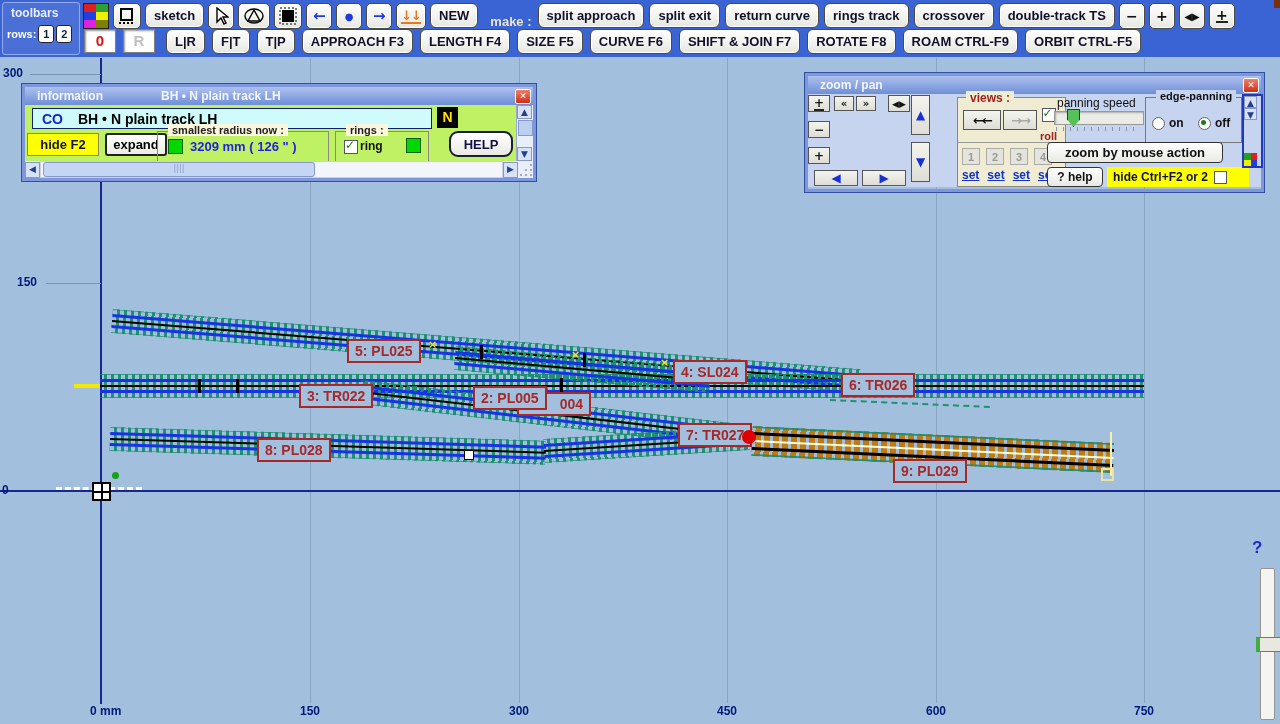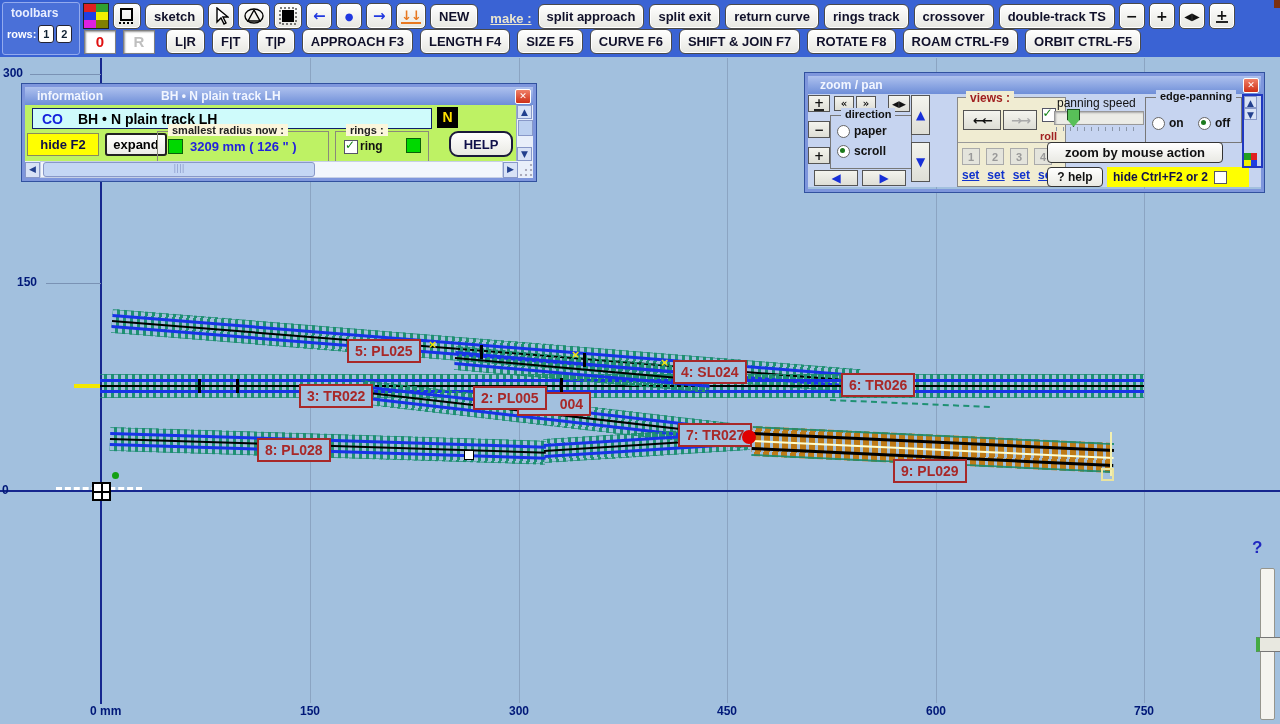--- a/index.html
+++ b/index.html
@@ -46,33 +46,33 @@
   .m-dashed-teal{position:absolute;height:0;border-top:2px dashed #1F9173;transform-origin:0 0;z-index:2;}
 
   
   .toolbar{position:absolute;left:0;top:0;width:1280px;height:57px;background:#3A63D4;z-index:20;}
   .tb-box{position:absolute;left:2px;top:2px;width:76px;height:51px;background:#4A70D8;
     border:1px solid #93AAEE;border-radius:3px;}
   .tb-title{color:#E8EEFF;font:bold 12px "Liberation Sans",sans-serif;padding:3px 0 0 8px;}
   .tb-rows{display:flex;align-items:center;gap:2px;padding:5px 0 0 4px;color:#fff;font:bold 11px "Liberation Sans",sans-serif;}
   .tb-rows button{width:16px;height:18px;background:#fff;border:1px solid #223;border-radius:3px;
     font:bold 11px "Liberation Sans",sans-serif;color:#123;padding:0;}
-  .row{position:absolute;display:flex;align-items:center;}
+  .row{position:absolute;display:flex;align-items:flex-start;}
   .r1{left:83px;top:3px;gap:4px;}
   .r2{left:84px;top:29px;gap:7px;}
   .tbtn{background:linear-gradient(#FFFFFF,#E7E7E1);border:1px solid #4A4A4A;border-radius:6px;
     box-shadow:inset 0 0 0 1px #fff;font:bold 13px "Liberation Sans",sans-serif;color:#10102A;
     padding:4px 8px;white-space:nowrap;}
   .ibtn{background:linear-gradient(#FFFFFF,#E7E7E1);border:1px solid #4A4A4A;border-radius:5px;
     box-shadow:inset 0 0 0 1px #fff;height:26px;min-width:26px;display:flex;align-items:center;
     justify-content:center;padding:0 4px;font:bold 14px "DejaVu Sans",sans-serif;color:#111;}
   .ibtn.blue{color:#2038E0;font-size:15px;}
   .ibtn.orange{color:#E87820;font-size:13px;letter-spacing:-1px;}
   .ibtn.orange span{border-bottom:2px solid #E87820;line-height:13px;}
-  .make-label{color:#E9E5CF;font:bold 13px "Liberation Sans",sans-serif;margin:4px 2px 0 8px;text-decoration:underline;}
+  .make-label{color:#E9E5CF;font:bold 13px "Liberation Sans",sans-serif;margin:11px 2px 0 8px;}
   .palette{width:24px;height:24px;display:grid;grid-template-columns:12px 12px;grid-auto-rows:8px;border:1px solid #222;}
   .numbox{width:30px;height:22px;background:#fff;border:1px solid #808080;box-shadow:inset 1px 1px 2px #999;
     font:bold 15px "Liberation Sans",sans-serif;text-align:center;line-height:22px;}
   .numbox.zero{color:#E01010;} .numbox.rr{color:#BFBFBF;}
 
   
   .panel{position:absolute;border:3px solid #7E96DC;box-shadow:0 0 0 1px #31519F;z-index:30;}
   .ptitle{height:18px;background:linear-gradient(180deg,#AEC1EE,#6E8ED8);display:flex;align-items:center;
     color:#F2F6FF;font:bold 12px "Liberation Sans",sans-serif;position:relative;}
   .ptitle .t1{margin-left:12px;} .ptitle .t2{margin-left:58px;font-weight:bold;}
@@ -390,31 +390,20 @@
       <span class="t1">zoom  /  pan</span>
       <div class="xbtn">✕</div>
     </div>
     <div class="zcontent">
       <button class="zbtn plusd" style="left:0;top:1px;width:22px;height:17px;"><span>+</span></button>
       <button class="zbtn" style="left:0;top:27px;width:22px;height:17px;"><span>−</span></button>
       <button class="zbtn" style="left:0;top:53px;width:22px;height:17px;"><span>+</span></button>
       <button class="zbtn" style="left:26px;top:2px;width:20px;height:15px;font-size:10px;"><span>«</span></button>
       <button class="zbtn" style="left:48px;top:2px;width:20px;height:15px;font-size:10px;"><span>»</span></button>
       <button class="zbtn" style="left:80px;top:1px;width:22px;height:17px;font-size:9px;"><span>◀▶</span></button>
-      <div class="grpbox" id="dirbox">
-        <span class="glab">direction</span>
-        <span class="ritem" style="left:6px;top:8px;">
-            <span class="radio"></span>
-            <span>paper</span>
-          </span>
-        <span class="ritem" style="left:6px;top:28px;">
-            <span class="radio sel"></span>
-            <span>scroll</span>
-          </span>
-      </div>
       <button class="zbtn blue" style="left:103px;top:1px;width:19px;height:40px;"><span>▲</span></button>
       <button class="zbtn blue" style="left:103px;top:48px;width:19px;height:40px;"><span>▼</span></button>
       <button class="zbtn blue" style="left:6px;top:76px;width:44px;height:16px;"><span>◀</span></button>
       <button class="zbtn blue" style="left:54px;top:76px;width:44px;height:16px;"><span>▶</span></button>
 
       <div id="viewsbox">
         <span class="glab">views :</span>
         <button class="zbtn vbk" style="left:5px;top:12px;width:38px;height:20px;position:absolute;"><span>←←</span></button>
         <button class="zbtn vbk gray" style="left:45px;top:12px;width:34px;height:20px;position:absolute;"><span>→→</span></button>
         <span id="rollwrap">

